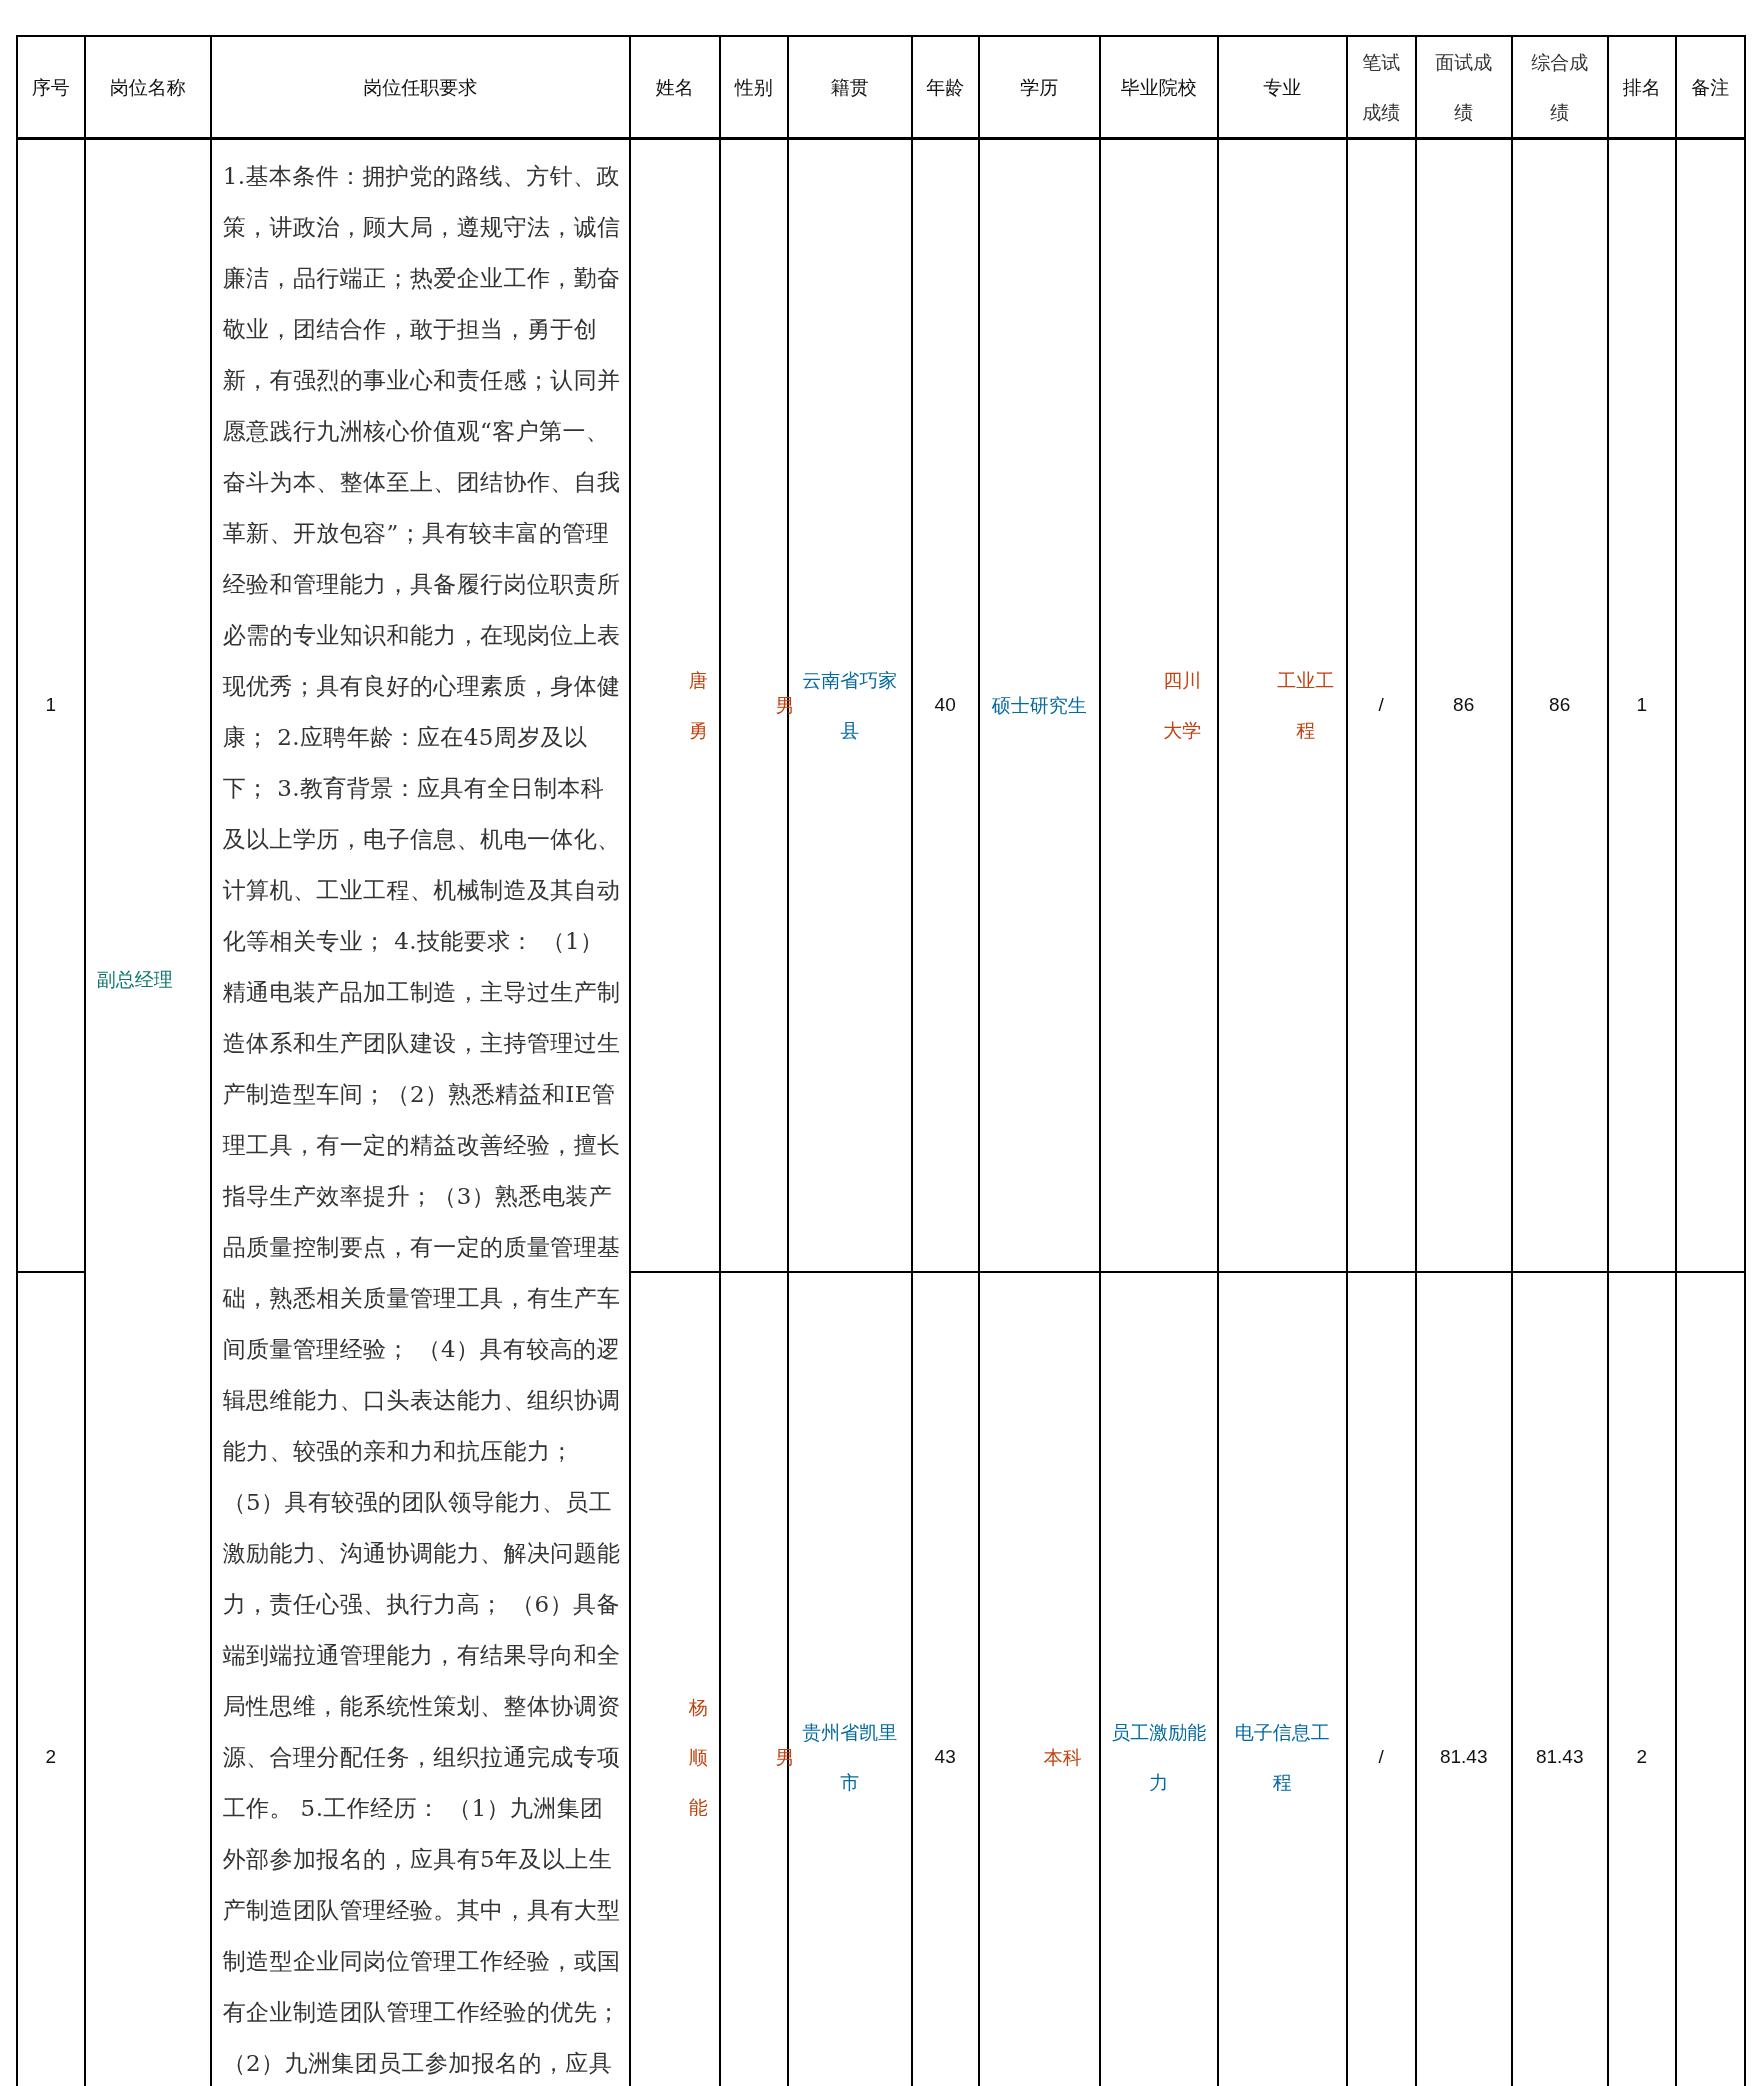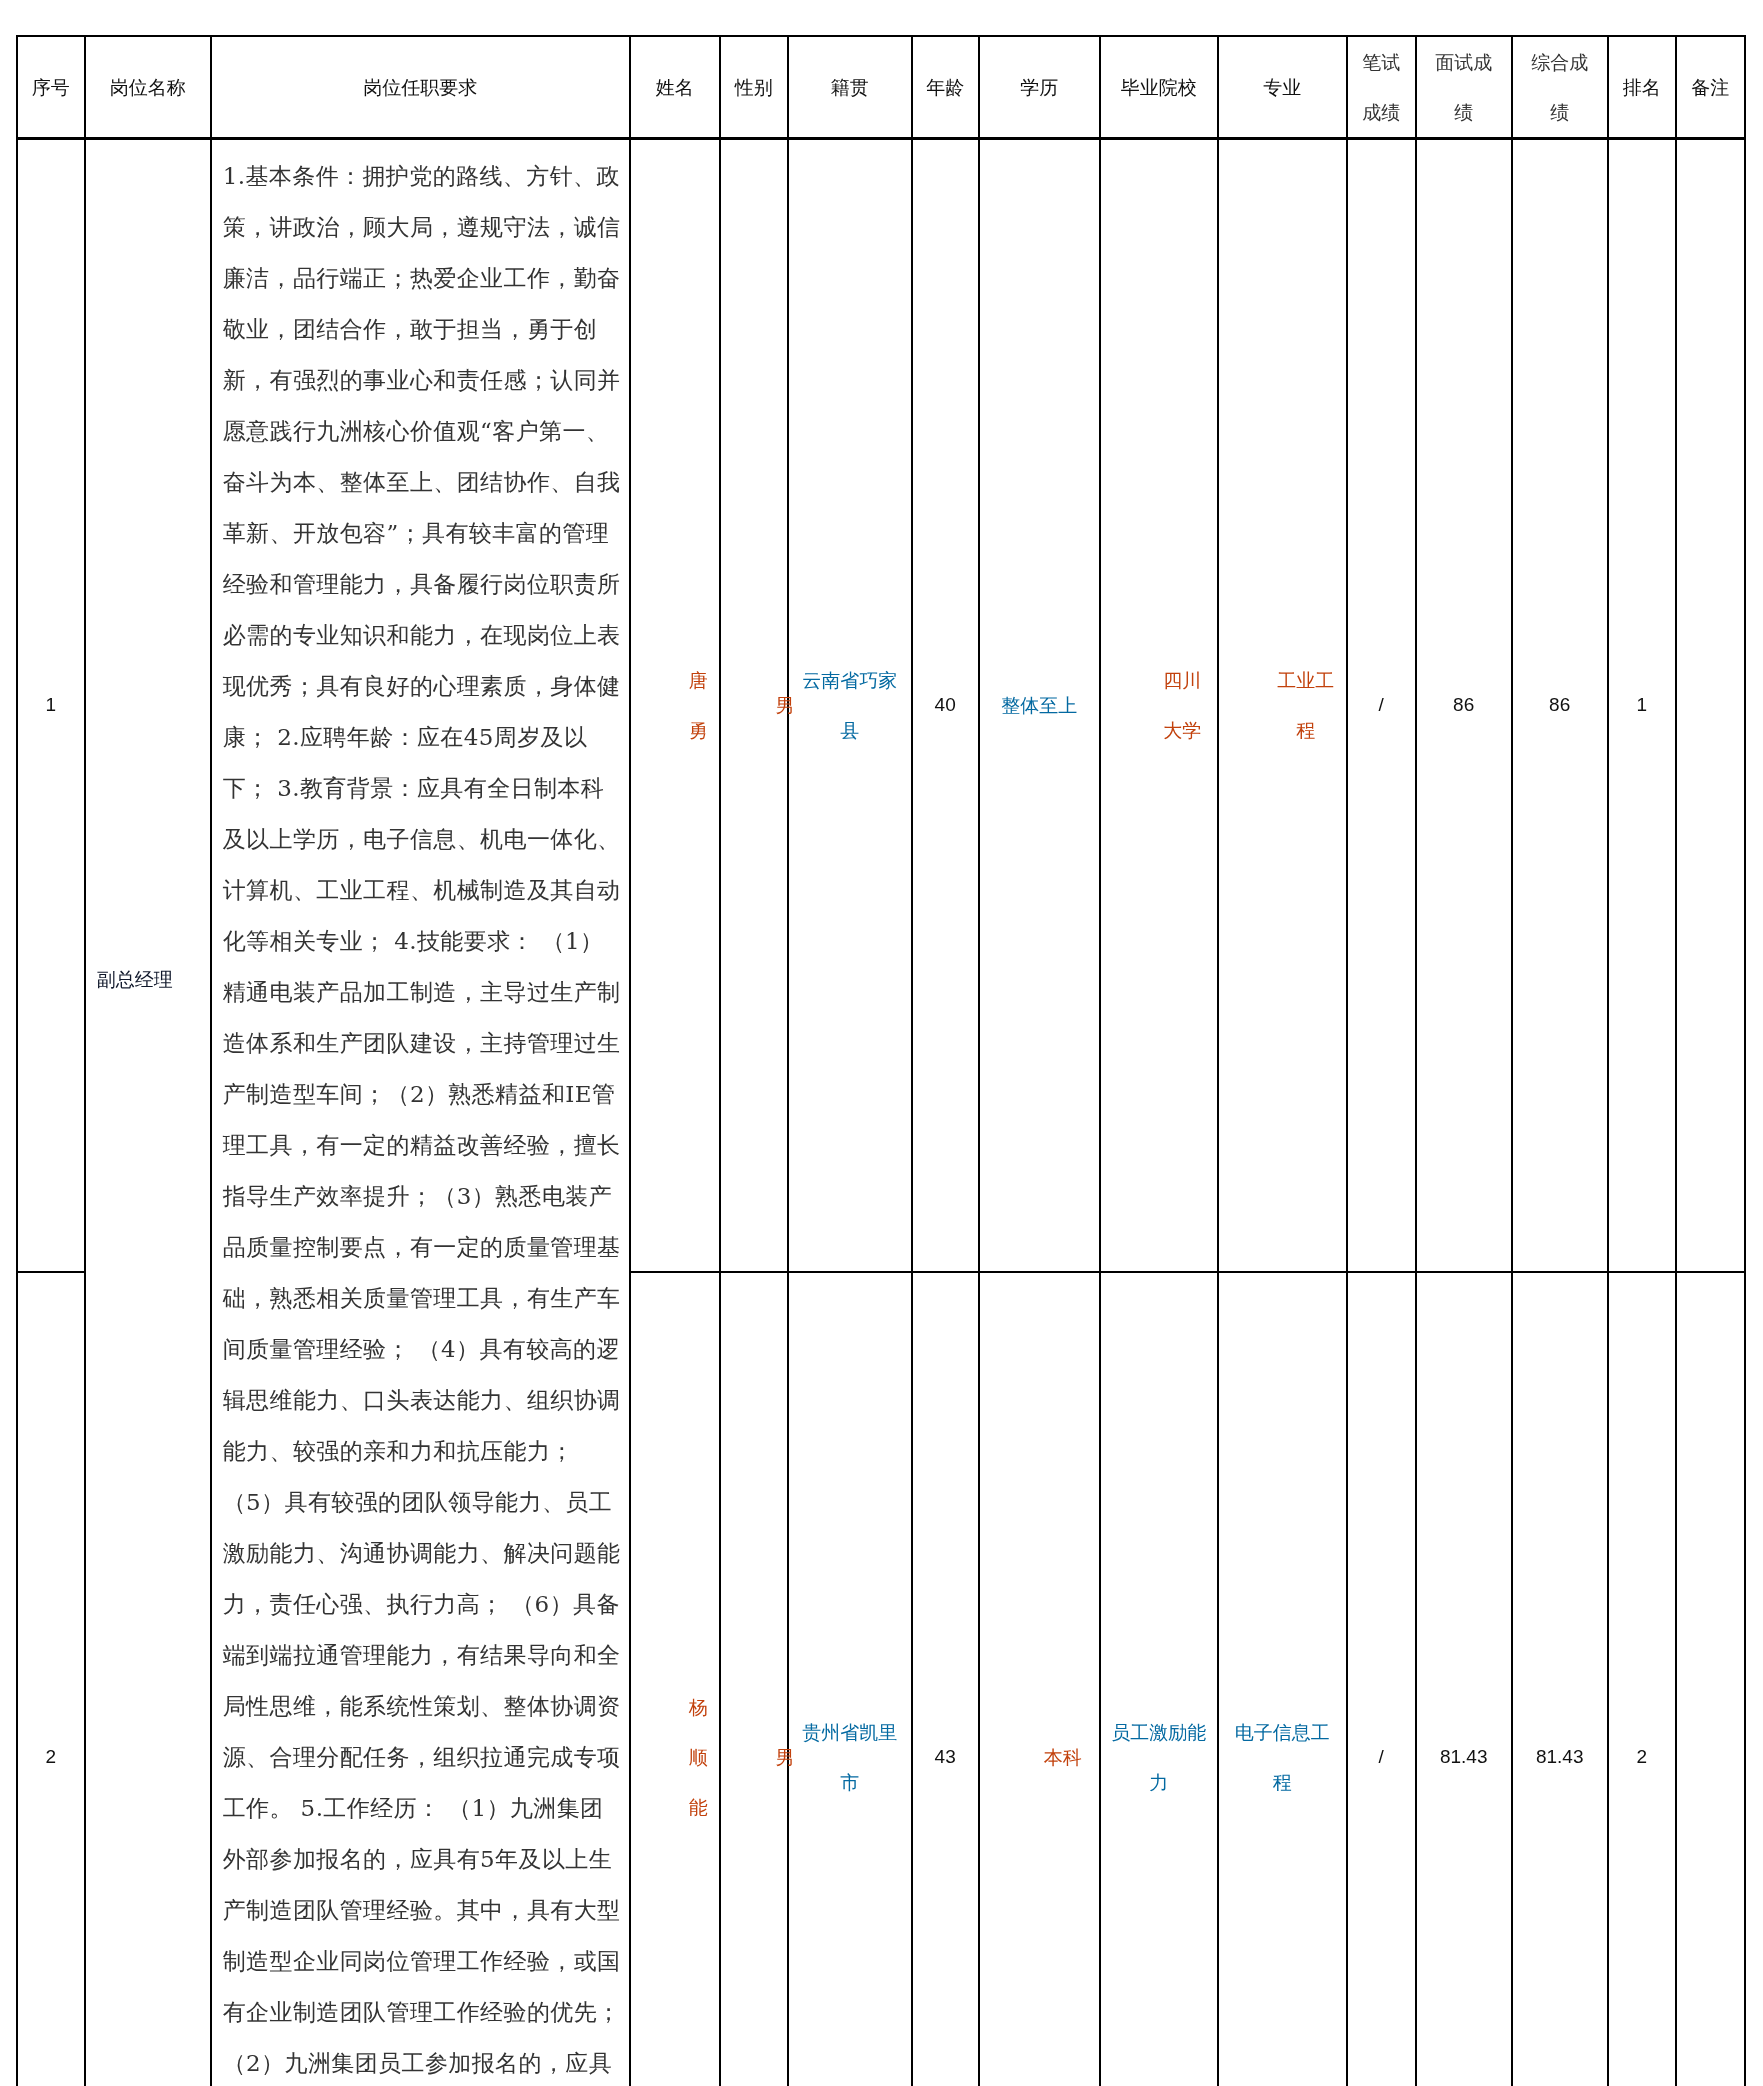--- a/index.html
+++ b/index.html
@@ -66,21 +66,21 @@
     color: #333;
     white-space: normal;
     letter-spacing: 0.4px;
   }
   .post-cell {
     vertical-align: middle;
   }
   .post-text {
     display: block;
     padding-top: 0;
-    color: #0f172a;
+    color: #0f766e;
   }
   .wrap2 {
     display: inline-block;
     width: 94px;
     line-height: 50px;
     color: #333;
   }
   .wrap2-wide {
     display: inline-block;
     width: 100px;
@@ -134,21 +134,21 @@
       <td class="post-cell" rowspan="2">
         <span class="post-text" style="position:relative; top:-212px; text-align:left; padding-left:11px;">副总经理</span>
       </td>
       <td class="req-cell" rowspan="2">
         <span class="req-text">1.基本条件：拥护党的路线、方针、政策，讲政治，顾大局，遵规守法，诚信廉洁，品行端正；热爱企业工作，勤奋敬业，团结合作，敢于担当，勇于创新，有强烈的事业心和责任感；认同并愿意践行九洲核心价值观“客户第一、奋斗为本、整体至上、团结协作、自我革新、开放包容”；具有较丰富的管理经验和管理能力，具备履行岗位职责所必需的专业知识和能力，在现岗位上表现优秀；具有良好的心理素质，身体健康； 2.应聘年龄：应在45周岁及以下； 3.教育背景：应具有全日制本科及以上学历，电子信息、机电一体化、计算机、工业工程、机械制造及其自动化等相关专业； 4.技能要求： （1）精通电装产品加工制造，主导过生产制造体系和生产团队建设，主持管理过生产制造型车间；（2）熟悉精益和IE管理工具，有一定的精益改善经验，擅长指导生产效率提升；（3）熟悉电装产品质量控制要点，有一定的质量管理基础，熟悉相关质量管理工具，有生产车间质量管理经验； （4）具有较高的逻辑思维能力、口头表达能力、组织协调能力、较强的亲和力和抗压能力；（5）具有较强的团队领导能力、员工激励能力、沟通协调能力、解决问题能力，责任心强、执行力高； （6）具备端到端拉通管理能力，有结果导向和全局性思维，能系统性策划、整体协调资源、合理分配任务，组织拉通完成专项工作。 5.工作经历： （1）九洲集团外部参加报名的，应具有5年及以上生产制造团队管理经验。其中，具有大型制造型企业同岗位管理工作经验，或国有企业制造团队管理工作经验的优先； （2）九洲集团员工参加报名的，应具备3年以上生产制造团队管理经验，需为现任部门负责人或岗位职级8级（至少满1年）及以上员工。</span>
       </td>
       <td><span class="cell-text">唐勇</span></td>
       <td><span class="cell-text">男</span></td>
       <td><span class="wrap2-wide">云南省巧家县</span></td>
       <td class="num">40</td>
-      <td><span class="wrap2-wide">整体至上</span></td>
+      <td><span class="wrap2-wide">硕士研究生</span></td>
       <td><span class="cell-text">四川大学</span></td>
       <td><span class="cell-text">工业工程</span></td>
       <td class="num">/</td>
       <td class="num">86</td>
       <td class="num">86</td>
       <td class="num">1</td>
       <td></td>
     </tr>
     <tr class="last-row" style="height:893px;">
       <td class="num">2</td>

